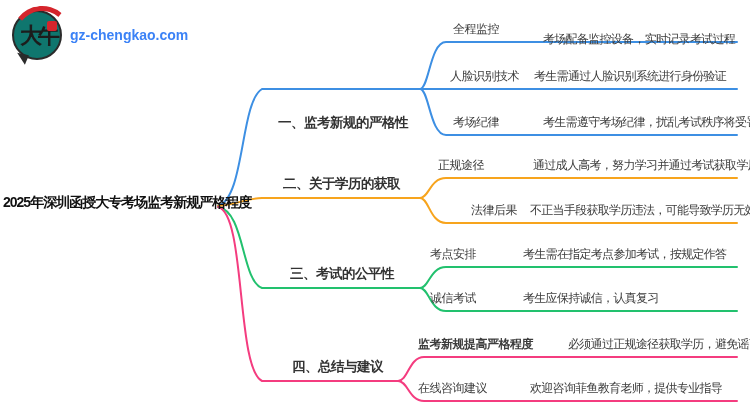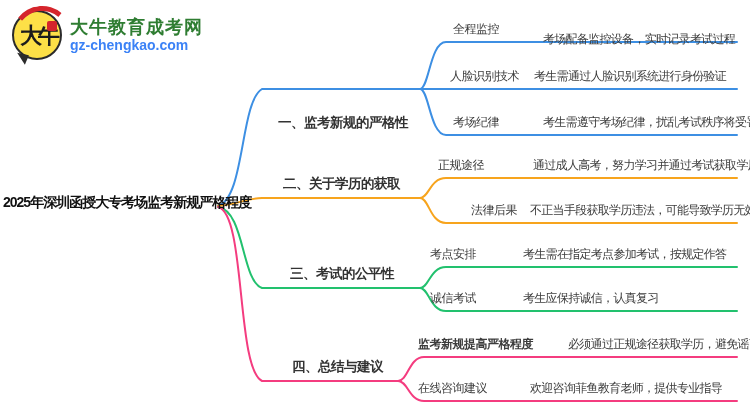--- a/index.html
+++ b/index.html
@@ -7,21 +7,21 @@
     width:750px;height:410px;position:relative;overflow:hidden;
     background:#ffffff;
     font-family:"Liberation Sans","DejaVu Sans",sans-serif;
     color:#3a3a3a;
   }
   .abs{position:absolute;white-space:nowrap;}
   
   .logo{position:absolute;left:12px;top:10px;display:flex;align-items:center;gap:8px;}
   .logo-icon{
     position:relative;width:50px;height:50px;border:2px solid #2b2b2b;border-radius:50%;
-    background:#fde047;box-sizing:border-box;
+    background:#0f766e;box-sizing:border-box;
   }
   .logo-arc{
     position:absolute;left:-4px;top:-6px;width:52px;height:30px;
     border:5px solid transparent;border-top-color:#d5252c;border-radius:50% 50% 0 0 / 80% 80% 0 0;
     transform:rotate(-6deg);
   }
   .logo-chars{
     position:absolute;left:4px;top:7px;width:40px;height:36px;
     font-family:"Liberation Serif","DejaVu Serif",serif;
     font-weight:bold;font-size:22px;line-height:34px;color:#1c1c1c;text-align:center;
@@ -74,21 +74,20 @@
 </svg>
 
 <div class="logo">
   <div class="logo-icon">
     <div class="logo-arc"></div>
     <div class="logo-chars">大牛</div>
     <div class="logo-seal"></div>
     <div class="logo-tail"></div>
   </div>
   <div class="logo-text">
-    <span class="logo-name">大牛教育成考网</span>
     <span class="logo-url">gz-chengkao.com</span>
   </div>
 </div>
 
 <div class="main-title">2025年深圳函授大专考场监考新规严格程度</div>
 
 <div class="abs branch-label" style="left:278px;top:78px;margin-top:36px;">一、监考新规的严格性</div>
 <div class="abs branch-label" style="left:283px;top:175px;">二、关于学历的获取</div>
 <div class="abs branch-label" style="left:290px;top:265px;">三、考试的公平性</div>
 <div class="abs branch-label" style="left:292px;top:358px;">四、总结与建议</div>

